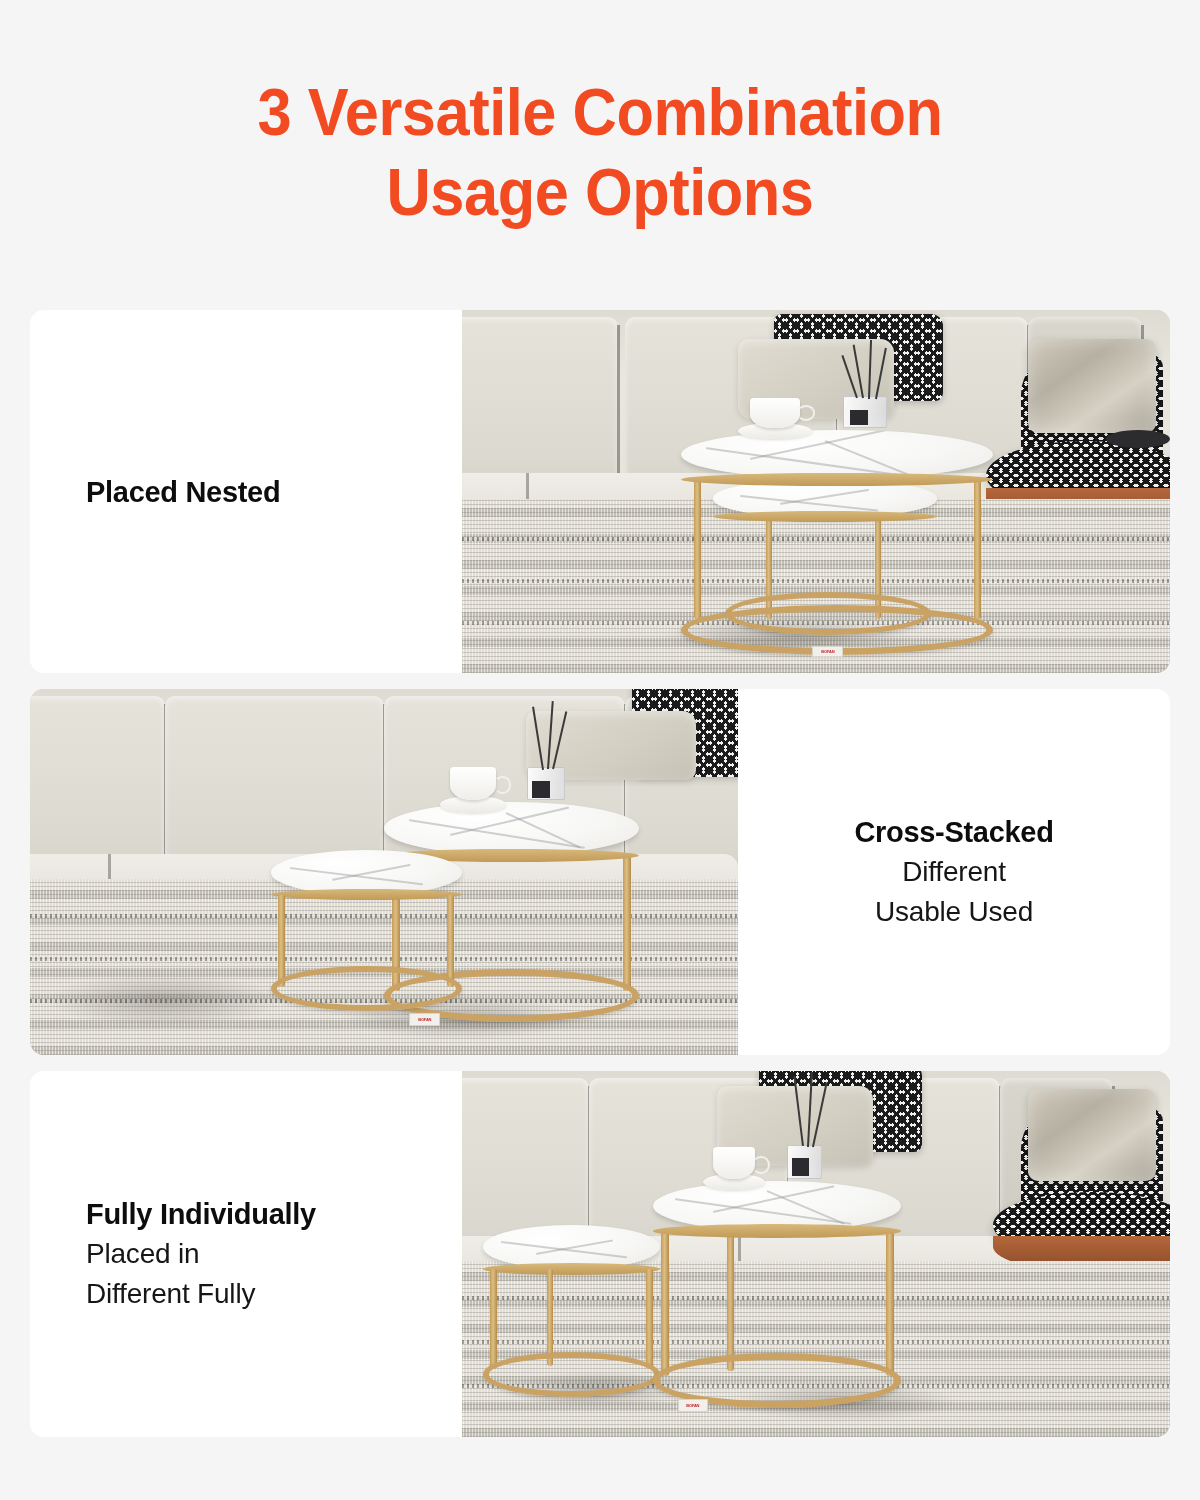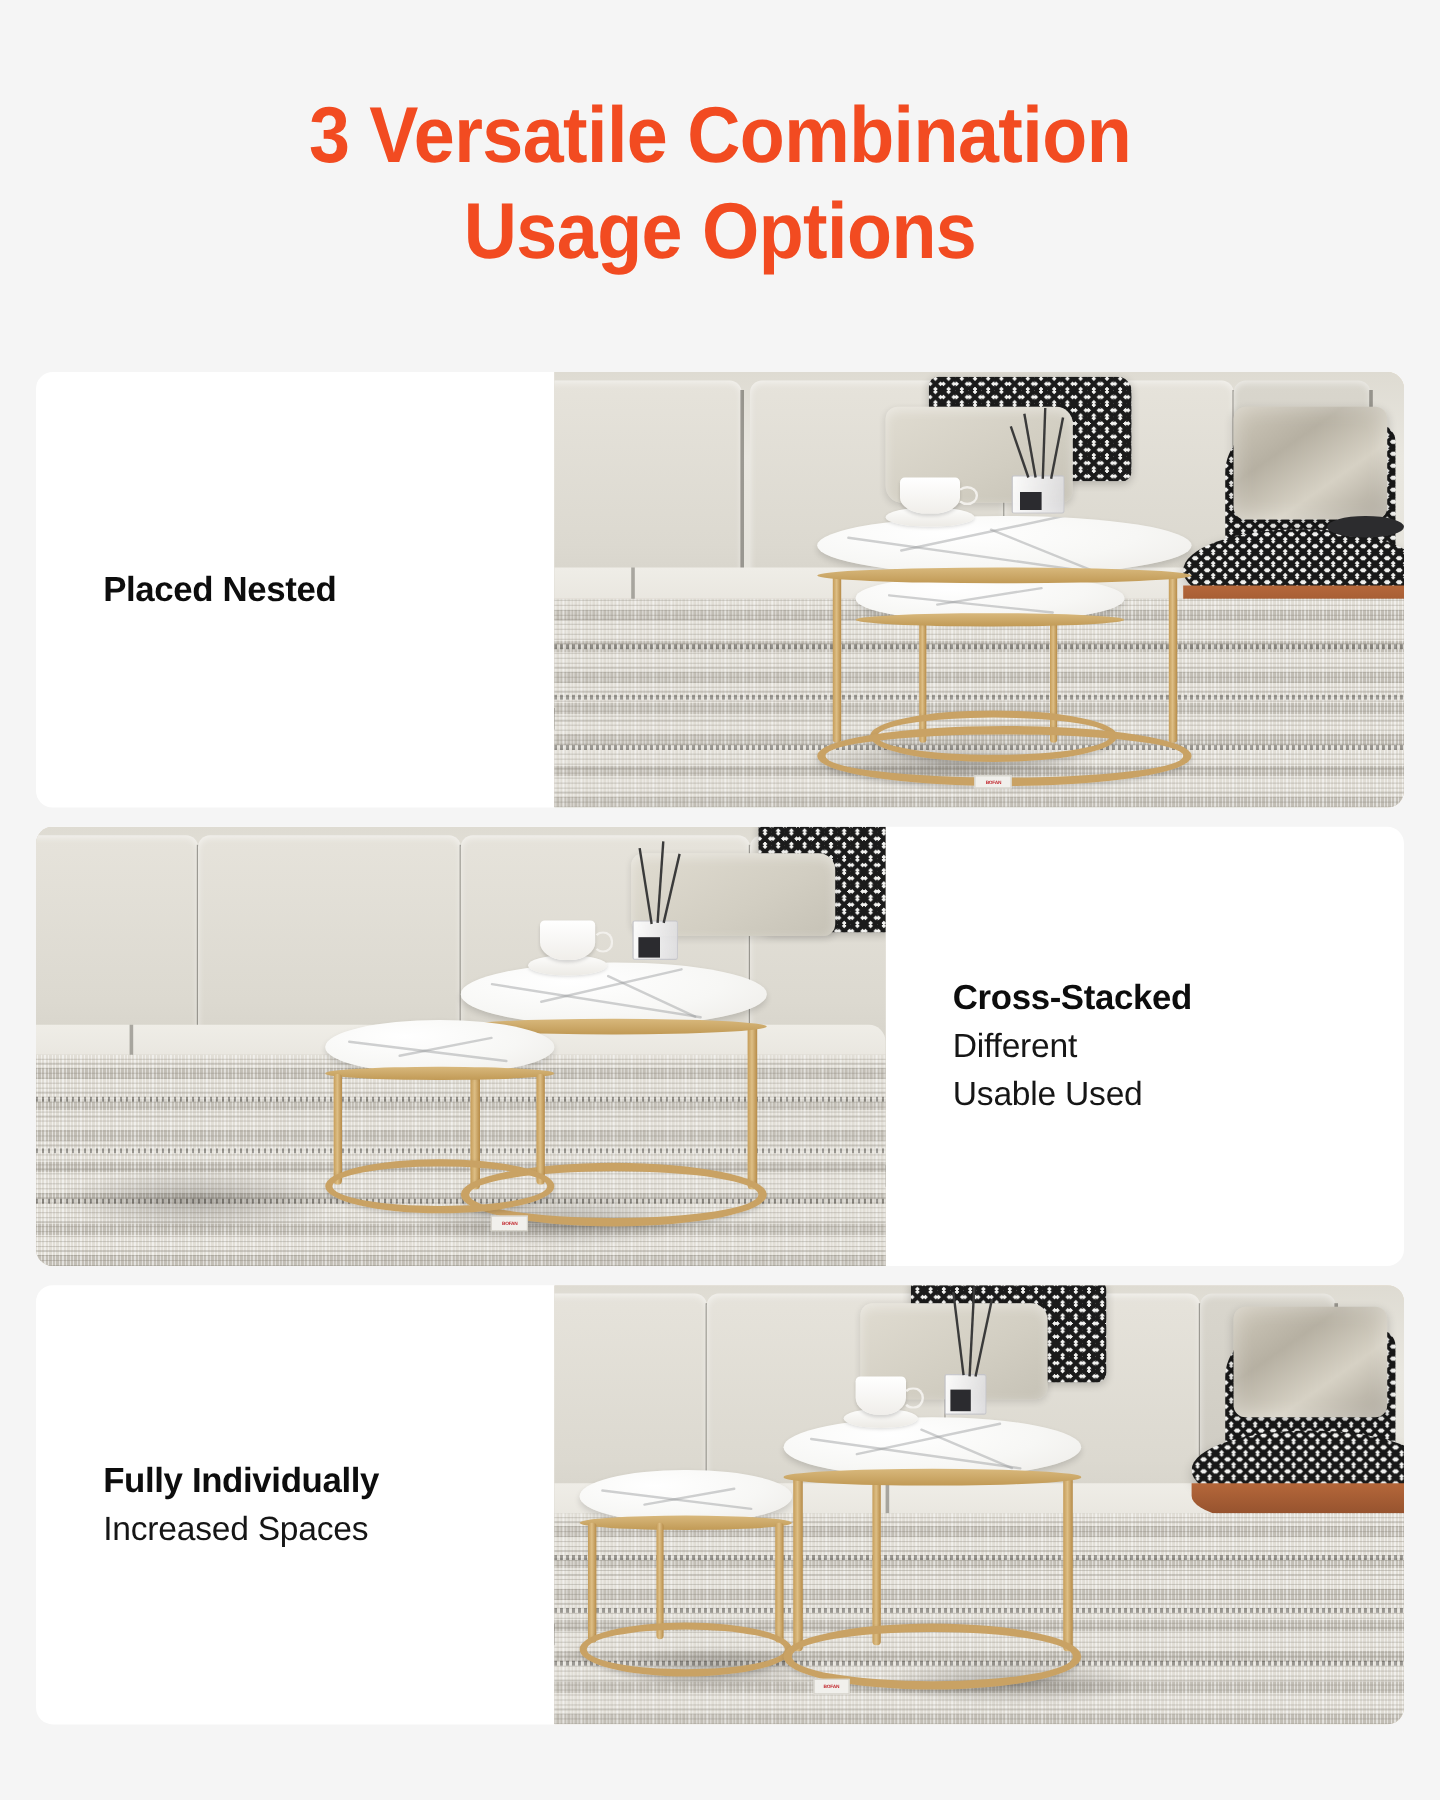--- a/index.html
+++ b/index.html
@@ -44,21 +44,21 @@
   
   .text-pane {
     width: 432px;
     flex: none;
     display: flex;
     flex-direction: column;
     justify-content: center;
     padding: 0 56px;
   }
   .text-pane.align-left  { text-align: left; }
-  .text-pane.align-right { text-align: left; }
+  .text-pane.align-right { text-align: center; }
 
   .cap-title {
     font-size: 29px;
     font-weight: 700;
     color: #0d0d0d;
     line-height: 40px;
     letter-spacing: -0.3px;
   }
   .cap-sub {
     font-size: 28px;
@@ -434,21 +434,22 @@
       <div class="tbl-leg" style="right:4%; top:28%; width:7px; height:57%;"></div>
       <div class="tbl-ring thin" style="left:0; top:72%; width:100%; height:28%;"></div>
     </div>
   </div>
 </div>
 
 <div class="card" id="card-3">
 
   <div class="text-pane align-left">
     <div class="cap-title">Fully Individually</div>
-    <div class="cap-sub">Increased Spaces</div>
+    <div class="cap-sub">Placed in</div>
+    <div class="cap-sub">Different Fully</div>
   </div>
 
   <div class="photo">
     <div class="wall"></div>
     <div class="wall-right"></div>
 
     <div class="sofa-back"></div>
     <div class="cushion" style="left:-3%; width:21%;"></div>
     <div class="cushion" style="left:18%; width:28%;"></div>
     <div class="cushion" style="left:46%; width:30%;"></div>

